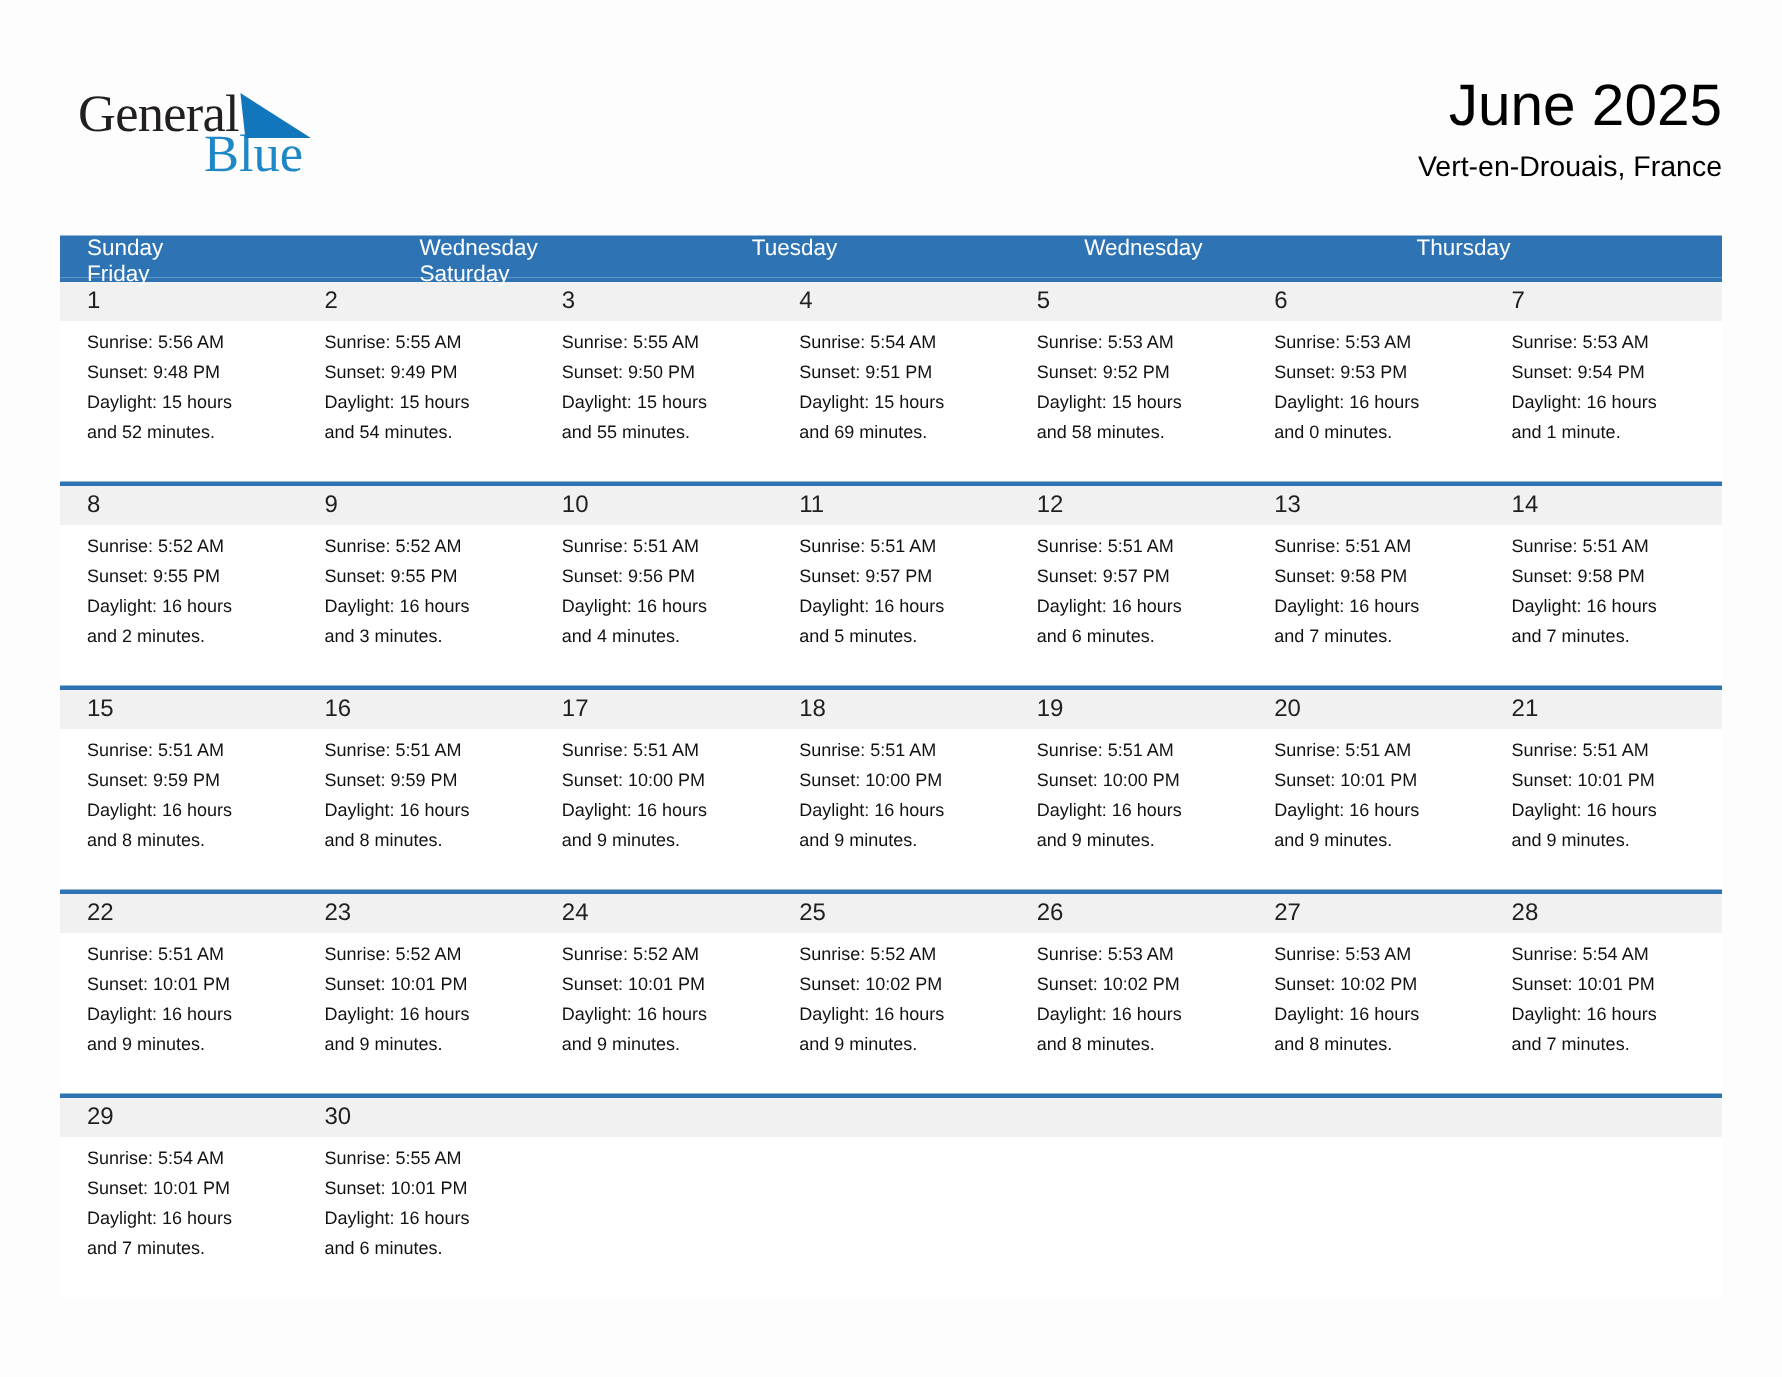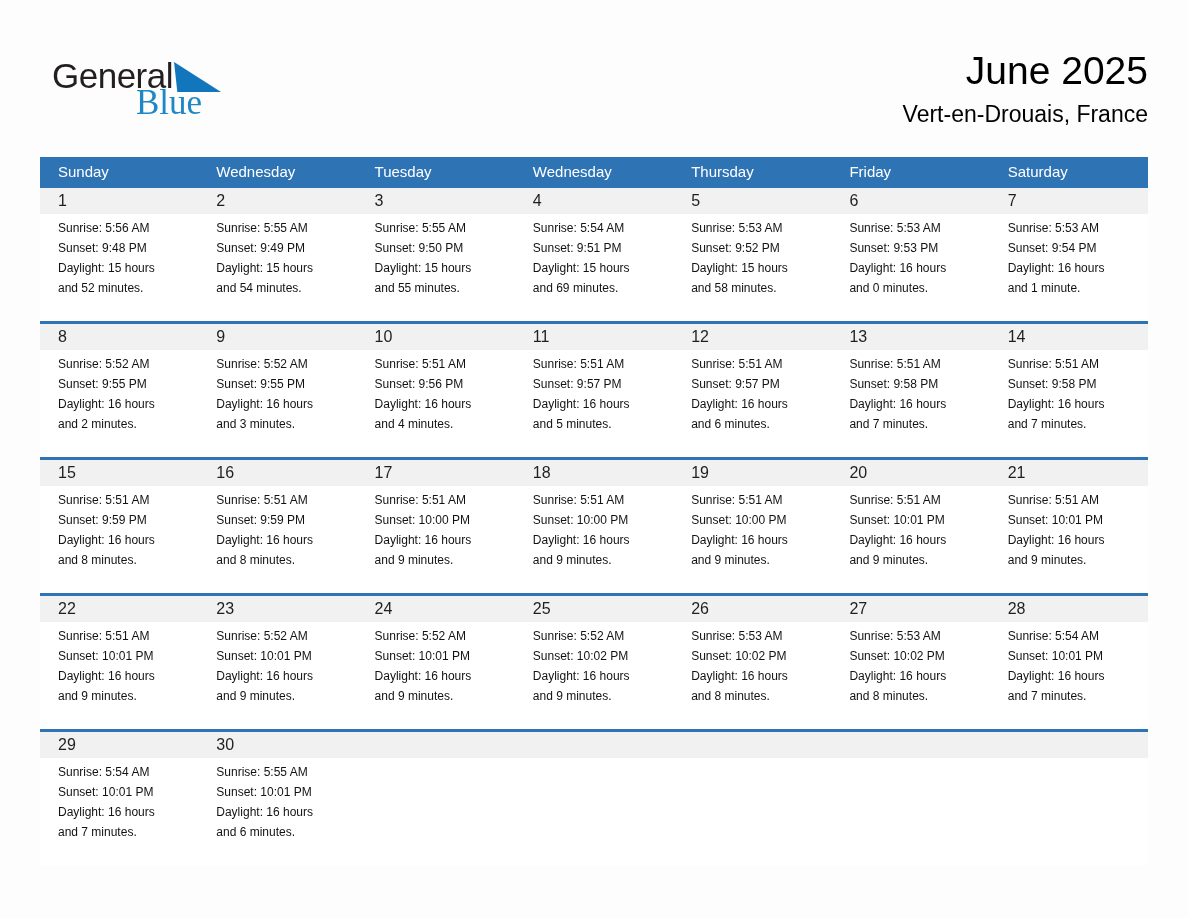--- a/index.html
+++ b/index.html
@@ -19,42 +19,42 @@
   }
   .page { position: relative; width: 1188px; height: 918px; overflow: hidden; }
 
   
   .topbar { position: absolute; left: 40px; top: 50px; width: 1108px; height: 100px; }
 
   .logo { position: absolute; left: 12px; top: 8px; }
   .logo-line1 { display: flex; align-items: flex-end; }
   .logo-general {
     font-size: 35px; color: var(--logo-black);
-    letter-spacing: -0.5px; line-height: 1;
+    letter-spacing: -0.5px; line-height: 1; font-family: Liberation Serif, serif;
   }
   .logo-triangle {
     display: inline-block; width: 47px; height: 30px;
     margin-left: 1px; margin-bottom: 1px;
     background: var(--logo-triangle-blue);
     clip-path: polygon(0 0, 100% 100%, 7% 100%);
   }
   .logo-blue {
     font-size: 35px; color: var(--logo-blue);
     line-height: 1; margin-top: -8px; margin-left: 84px; font-family: Liberation Serif, serif;
   }
 
   .title-block { position: absolute; right: 0; top: 0; text-align: right; }
   .month-title { font-size: 39px; color: #000; line-height: 1.1; }
-  .location { font-size: 23px; color: #000; margin-top: 8px; }
+  .location { font-size: 19px; color: #000; margin-top: 8px; }
 
   
   .calendar { position: absolute; left: 40px; top: 157px; width: 1108px; }
 
   .weekday-header {
-    display: grid; grid-template-columns: repeat(7, 1fr);
+    display: grid; grid-template-columns: repeat(5, 1fr);
     background: var(--header-blue); height: 28px; align-items: center;
   }
   .hcell { color: #FFFFFF; font-size: 15px; padding-left: 18px; white-space: nowrap; }
 
   .week-row { border-top: 3px solid var(--header-blue); }
 
   .day-band {
     display: grid; grid-template-columns: repeat(7, 1fr);
     background: var(--band-gray); height: 26px; align-items: center;
   }

